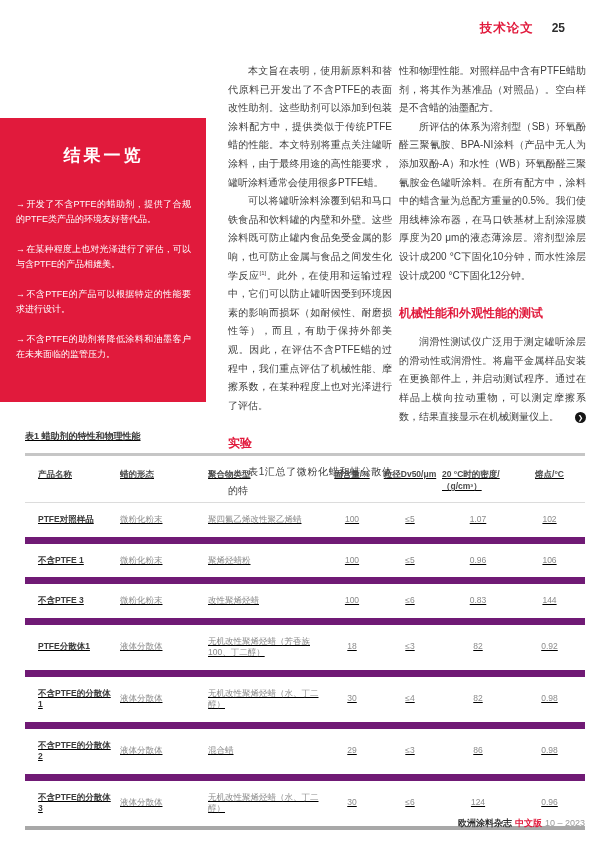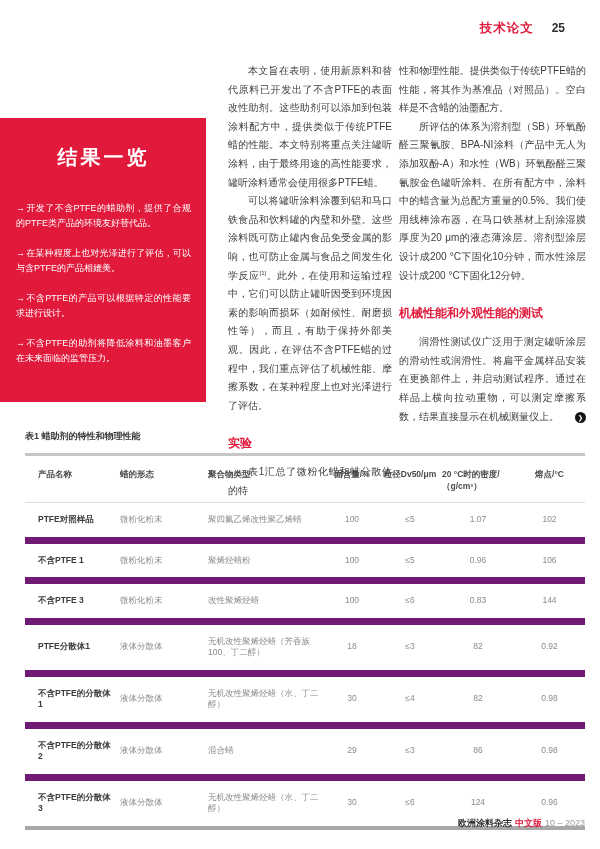--- a/index.html
+++ b/index.html
@@ -8,39 +8,39 @@
   .page { position:relative; width:600px; height:849px; background:#fff; overflow:hidden; }
 
   
   .top-header { position:absolute; top:20px; right:35px; display:flex; align-items:baseline; gap:18px; }
   .section-label { color:#e11a3c; font-weight:bold; font-size:12.5px; letter-spacing:1px; }
   .page-number { color:#2e2e2e; font-weight:bold; font-size:12px; }
 
   
   .results-box { position:absolute; left:0; top:118px; width:206px; height:284px;
                  background:#e11a3c; color:#fff; padding:26px 15px 0 16px; }
-  .results-title { text-align:center; font-size:20px; font-weight:bold; letter-spacing:3px; margin-bottom:30px; }
+  .results-title { text-align:center; font-size:17px; font-weight:bold; letter-spacing:3px; margin-bottom:30px; }
   .bullet { font-size:9px; line-height:15px; margin-bottom:15px; text-align:justify; }
   .bullet .arrow { margin-right:1px; }
 
   
   .col { position:absolute; top:62px; font-size:10px; line-height:18.6px; color:#3d3d3d; text-align:justify; }
   .col-mid { left:228px; width:164px; }
   .col-right { left:399px; width:187px; }
   .col p.indent { text-indent:2em; }
   .col sup { font-size:6px; vertical-align:super; line-height:0; }
   .sec-heading { color:#e11a3c; font-weight:bold; font-size:12px; text-align:left;
                  margin-top:21px; margin-bottom:13px; line-height:14px; }
   .p3-wrap { position:relative; }
   .continue-icon { position:absolute; right:0; bottom:3px; width:11px; height:11px;
                    background:#151515; border-radius:50%; color:#fff; font-size:6.5px;
                    line-height:11px; text-align:center; font-weight:bold; }
 
   
-  .table-section { position:absolute; left:25px; top:430px; width:560px; }
+  .table-section { position:absolute; left:25px; top:430px; width:560px;text-decoration:underline; }
   .table-title { font-size:9px; font-weight:bold; color:#3a3a3a; margin-bottom:10px; }
   .table-wrap { border-top:3px solid #c6c6c6; border-bottom:4px solid #a8a8a8; }
   table { width:100%; border-collapse:collapse; table-layout:fixed; }
   th { font-size:8.5px; font-weight:bold; color:#4a4a4a; text-align:left;
        vertical-align:top; padding:12px 4px 10px 0; line-height:12px;
        border-bottom:1px solid #dcdcdc; }
   td { font-size:8.5px; color:#8c8c8c; vertical-align:middle;
        padding:11px 6px 11px 0; line-height:11.5px; }
   tbody tr { border-bottom:7px solid #701a75; }
   tbody tr:last-child { border-bottom:none; }
@@ -72,21 +72,21 @@
   </div>
 
   <div class="col col-mid">
     <p class="indent">本文旨在表明，使用新原料和替代原料已开发出了不含PTFE的表面改性助剂。这些助剂可以添加到包装涂料配方中，提供类似于传统PTFE蜡的性能。本文特别将重点关注罐听涂料，由于最终用途的高性能要求，罐听涂料通常会使用很多PTFE蜡。</p>
     <p class="indent"><span>可以将罐听涂料涂覆到铝和马口铁食品和饮料罐的内壁和外壁。这些涂料既可防止罐内食品免受金属的影响，也可防止金属与食品之间发生化学反应</span><sup>[1]</sup><span>。此外，在使用和运输过程中，它们可以防止罐听因受到环境因素的影响而损坏（如耐候性、耐磨损性等），而且，有助于保持外部美观。因此，在评估不含PTFE蜡的过程中，我们重点评估了机械性能、摩擦系数，在某种程度上也对光泽进行了评估。</span></p>
     <h3 class="sec-heading">实验</h3>
     <p class="indent">表1汇总了微粉化蜡和蜡分散体的特</p>
   </div>
 
   <div class="col col-right">
-    <p>性和物理性能。提供类似于传统PTFE蜡的性能，将其作为基准品（对照品）。空白样是不含蜡的油墨配方。</p>
+    <p>性和物理性能。对照样品中含有PTFE蜡助剂，将其作为基准品（对照品）。空白样是不含蜡的油墨配方。</p>
     <p class="indent">所评估的体系为溶剂型（SB）环氧酚醛三聚氰胺、BPA-NI涂料（产品中无人为添加双酚-A）和水性（WB）环氧酚醛三聚氰胺金色罐听涂料。在所有配方中，涂料中的蜡含量为总配方重量的0.5%。我们使用线棒涂布器，在马口铁基材上刮涂湿膜厚度为20 μm的液态薄涂层。溶剂型涂层设计成200 °C下固化10分钟，而水性涂层设计成200 °C下固化12分钟。</p>
     <h3 class="sec-heading">机械性能和外观性能的测试</h3>
     <div class="p3-wrap">
       <p class="indent">润滑性测试仪广泛用于测定罐听涂层的滑动性或润滑性。将扁平金属样品安装在更换部件上，并启动测试程序。通过在样品上横向拉动重物，可以测定摩擦系数，结果直接显示在机械测量仪上。</p>
       <span class="continue-icon">❯</span>
     </div>
   </div>
 
   <div class="table-section">
     <div class="table-title">表1 蜡助剂的特性和物理性能</div>

